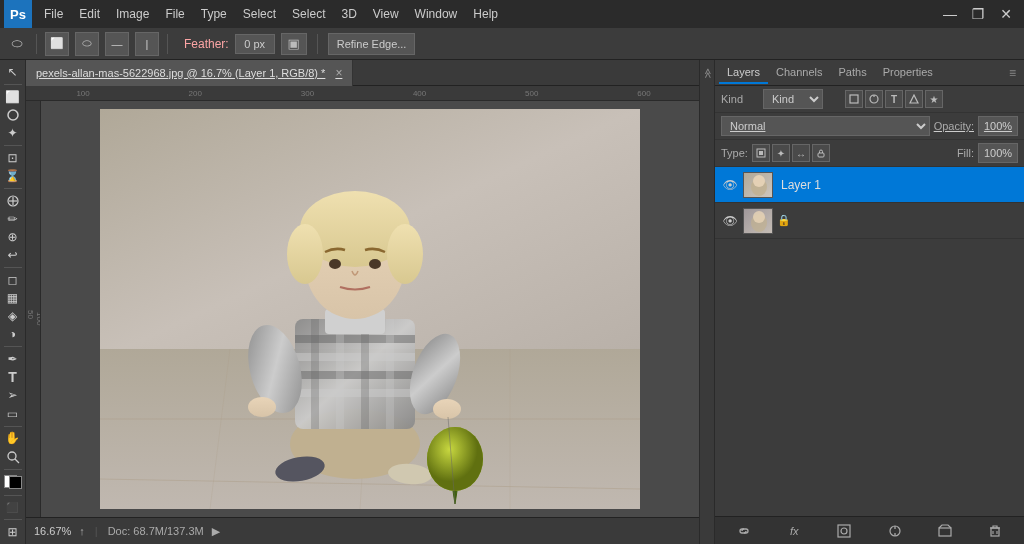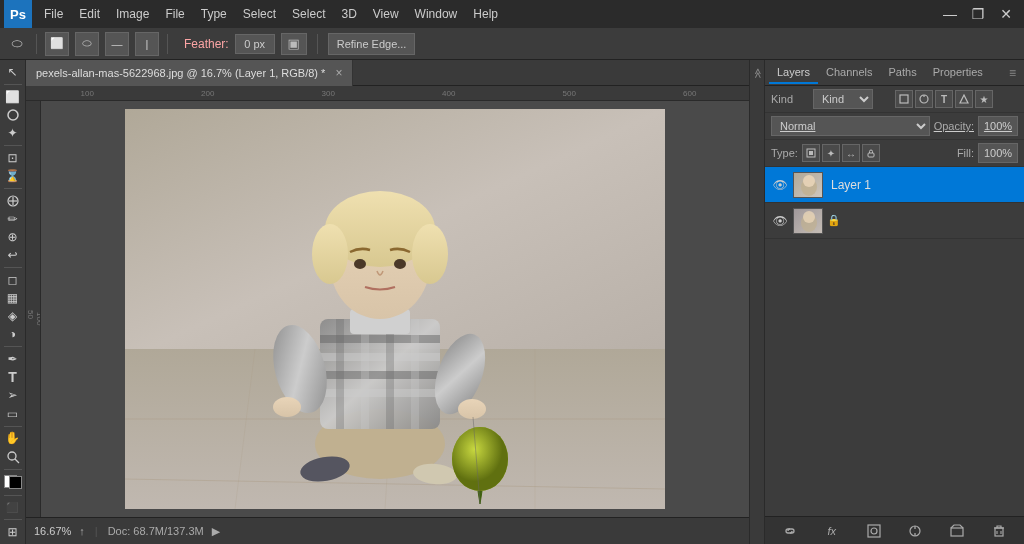--- a/index.html
+++ b/index.html
@@ -203,20 +203,21 @@
       height: 26px;
       background: #555;
       display: flex;
       align-items: center;
       padding: 0 10px 0 10px;
       font-size: 11px;
       color: #ddd;
       cursor: pointer;
       border-right: 1px solid #333;
       gap: 6px;
+      text-decoration: underline;
     }
     .doc-tab-close {
       font-size: 12px;
       color: #aaa;
       cursor: pointer;
       margin-left: 4px;
     }
 
     
     #image-canvas {
@@ -276,21 +277,21 @@
     .status-doc {
       color: #aaa;
     }
     .status-arrow {
       color: #aaa;
       cursor: pointer;
     }
 
     
     #right-panel {
-      width: 260px;
+      width: 310px;
       background: #3c3c3c;
       display: flex;
       flex-direction: column;
       flex-shrink: 0;
       border-left: 1px solid #2a2a2a;
     }
 
     
     #panel-tabs {
       display: flex;

